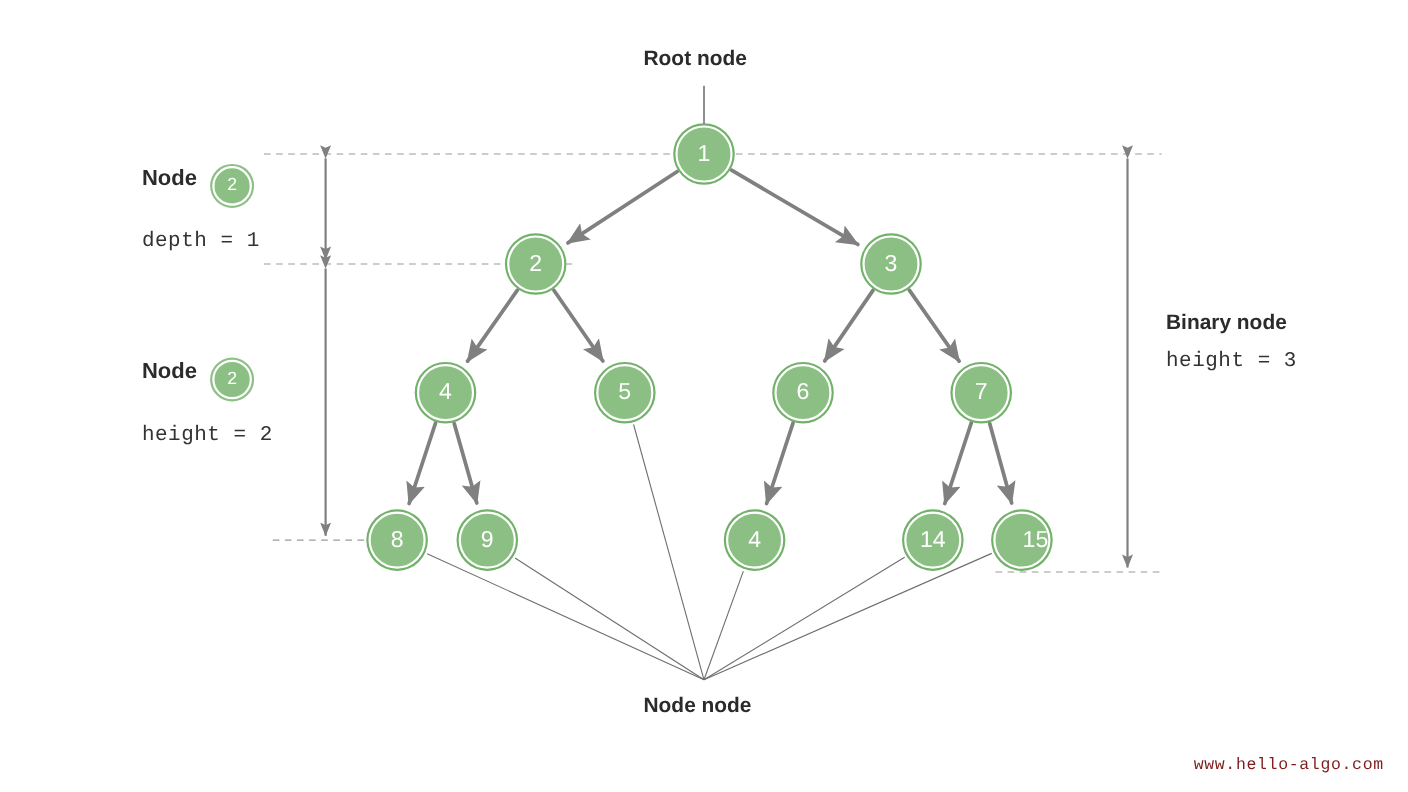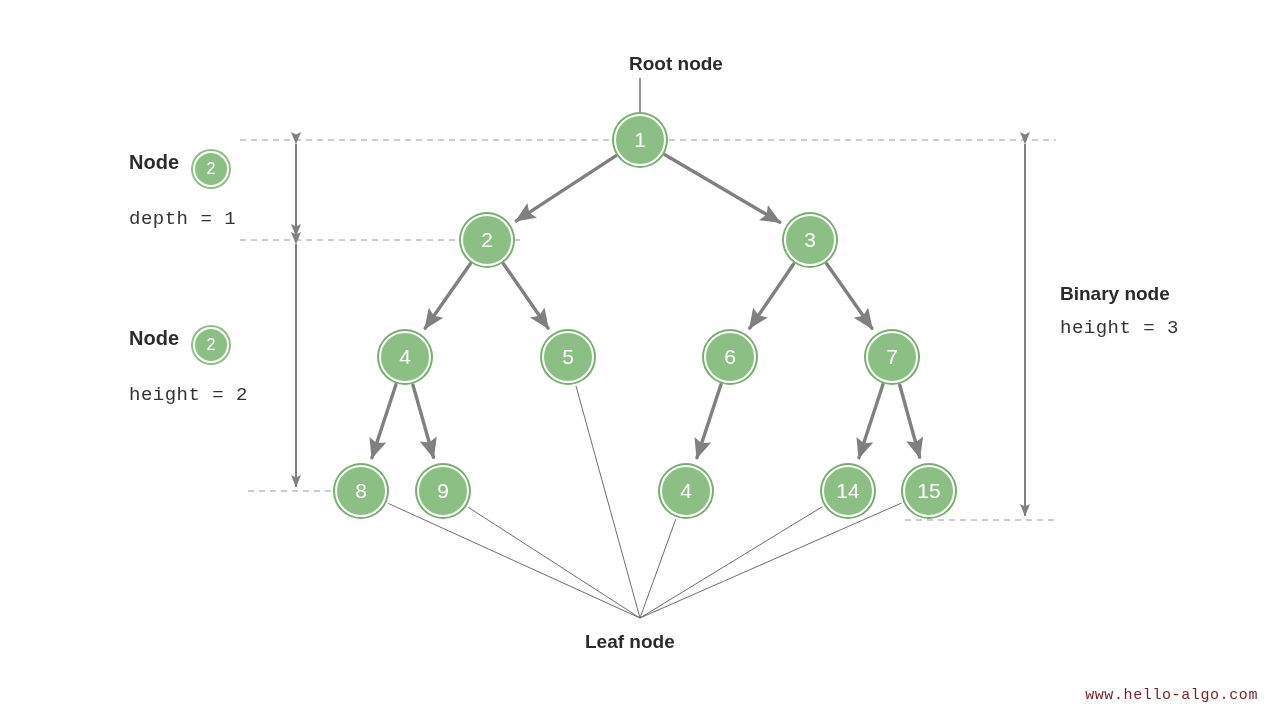--- a/index.html
+++ b/index.html
@@ -198,28 +198,28 @@
       </div>
       <div class="node node-lv" style="left: 443px; top: 491px;">
         <span>9</span>
       </div>
       <div class="node node-lv" style="left: 686px; top: 491px;">
         <span>4</span>
       </div>
       <div class="node node-lv" style="left: 848px; top: 491px;">
         <span>14</span>
       </div>
-      <div class="node node-lv" style="left: 929px; top: 491px;">
+      <div class="node node-lv" style="left: 929px; top: 491px; justify-content: flex-end;">
         <span>15</span>
       </div>
     </div>
 
-  <div class="lbl-bold" id="root-label" style="left: 585px; top: 53px; margin-left: 44px;">Root node</div>
-
-  <div class="lbl-bold" id="leaf-label" style="left: 585px; top: 631px;">Leaf node</div>
+  <div class="lbl-bold" id="root-label" style="left: 585px; top: 43px;">Root node</div>
+
+  <div class="lbl-bold" id="leaf-label" style="left: 585px; top: 631px;">Node node</div>
 
   <div class="annot-row" id="annot-depth-row" style="left: 129px; top: 151px;">
     <span class="annot-word">Node</span>
     <span class="badge-node">2</span>
   </div>
   <div class="lbl-mono" id="annot-depth-detail" style="left: 129px; top: 208px; text-align: right;">depth = 1</div>
 
   <div class="annot-row" id="annot-height-row" style="left: 129px; top: 327px;">
     <span class="annot-word">Node</span>
     <span class="badge-node">2</span>

